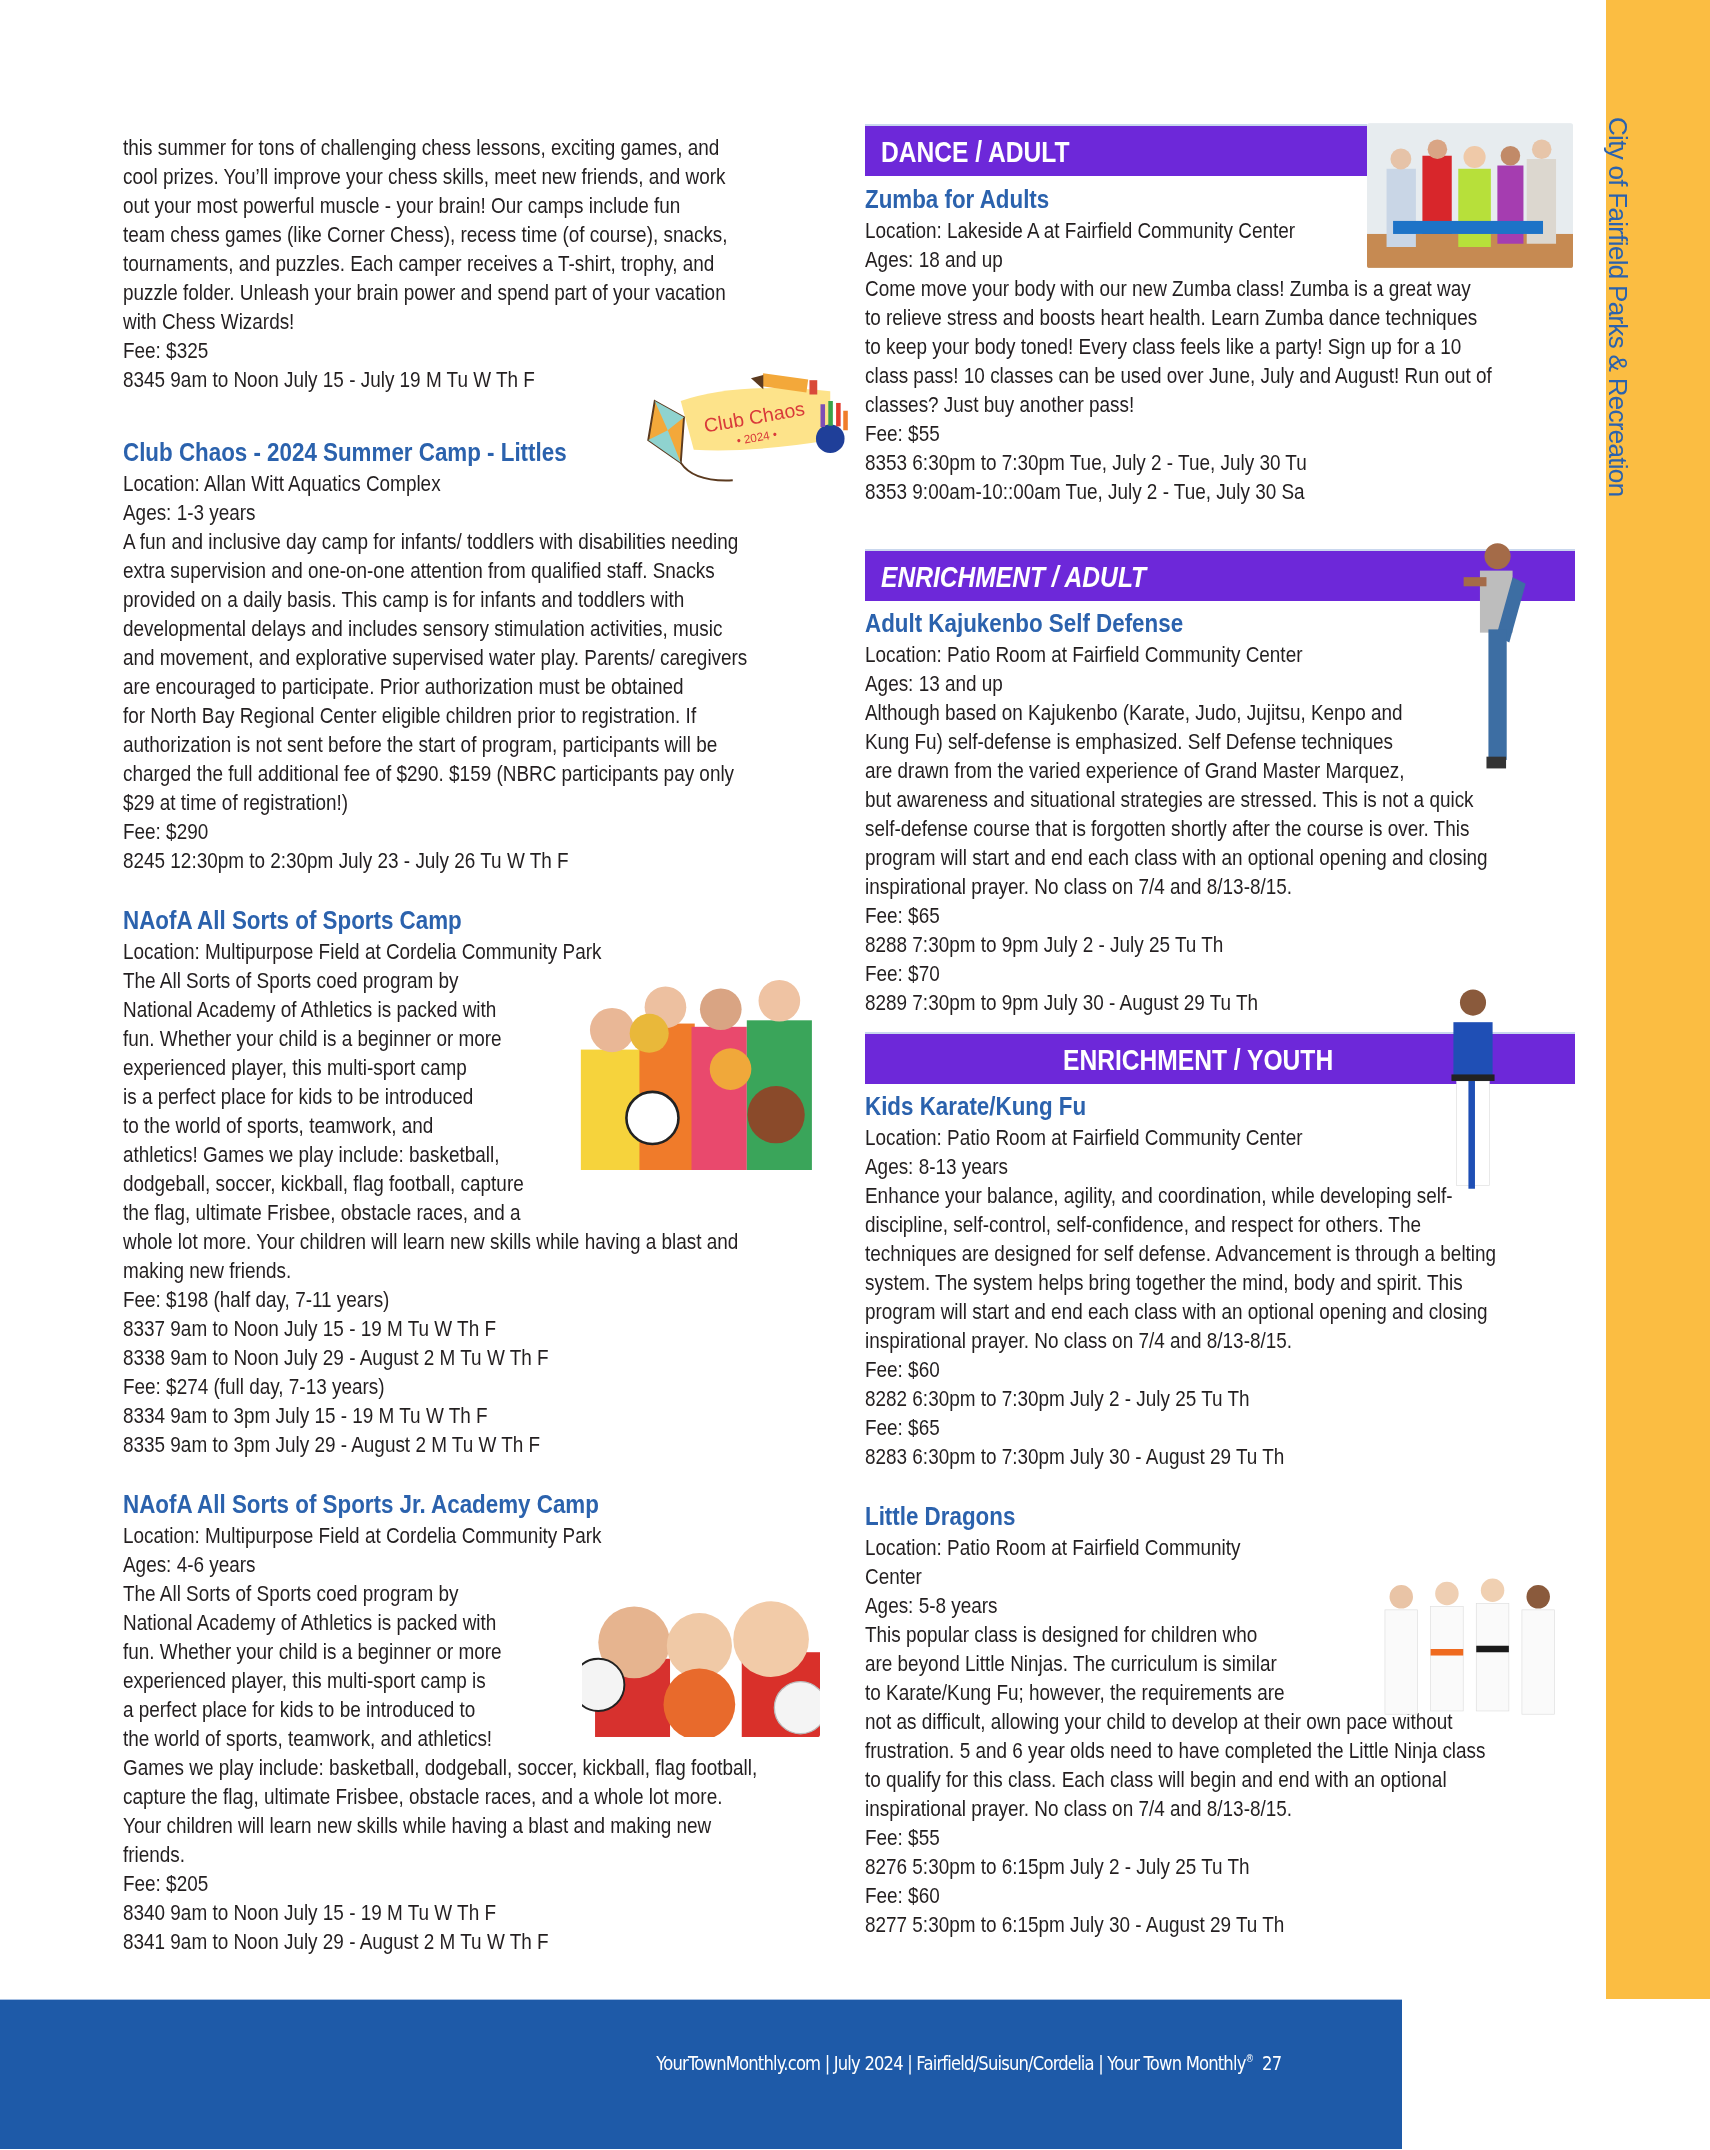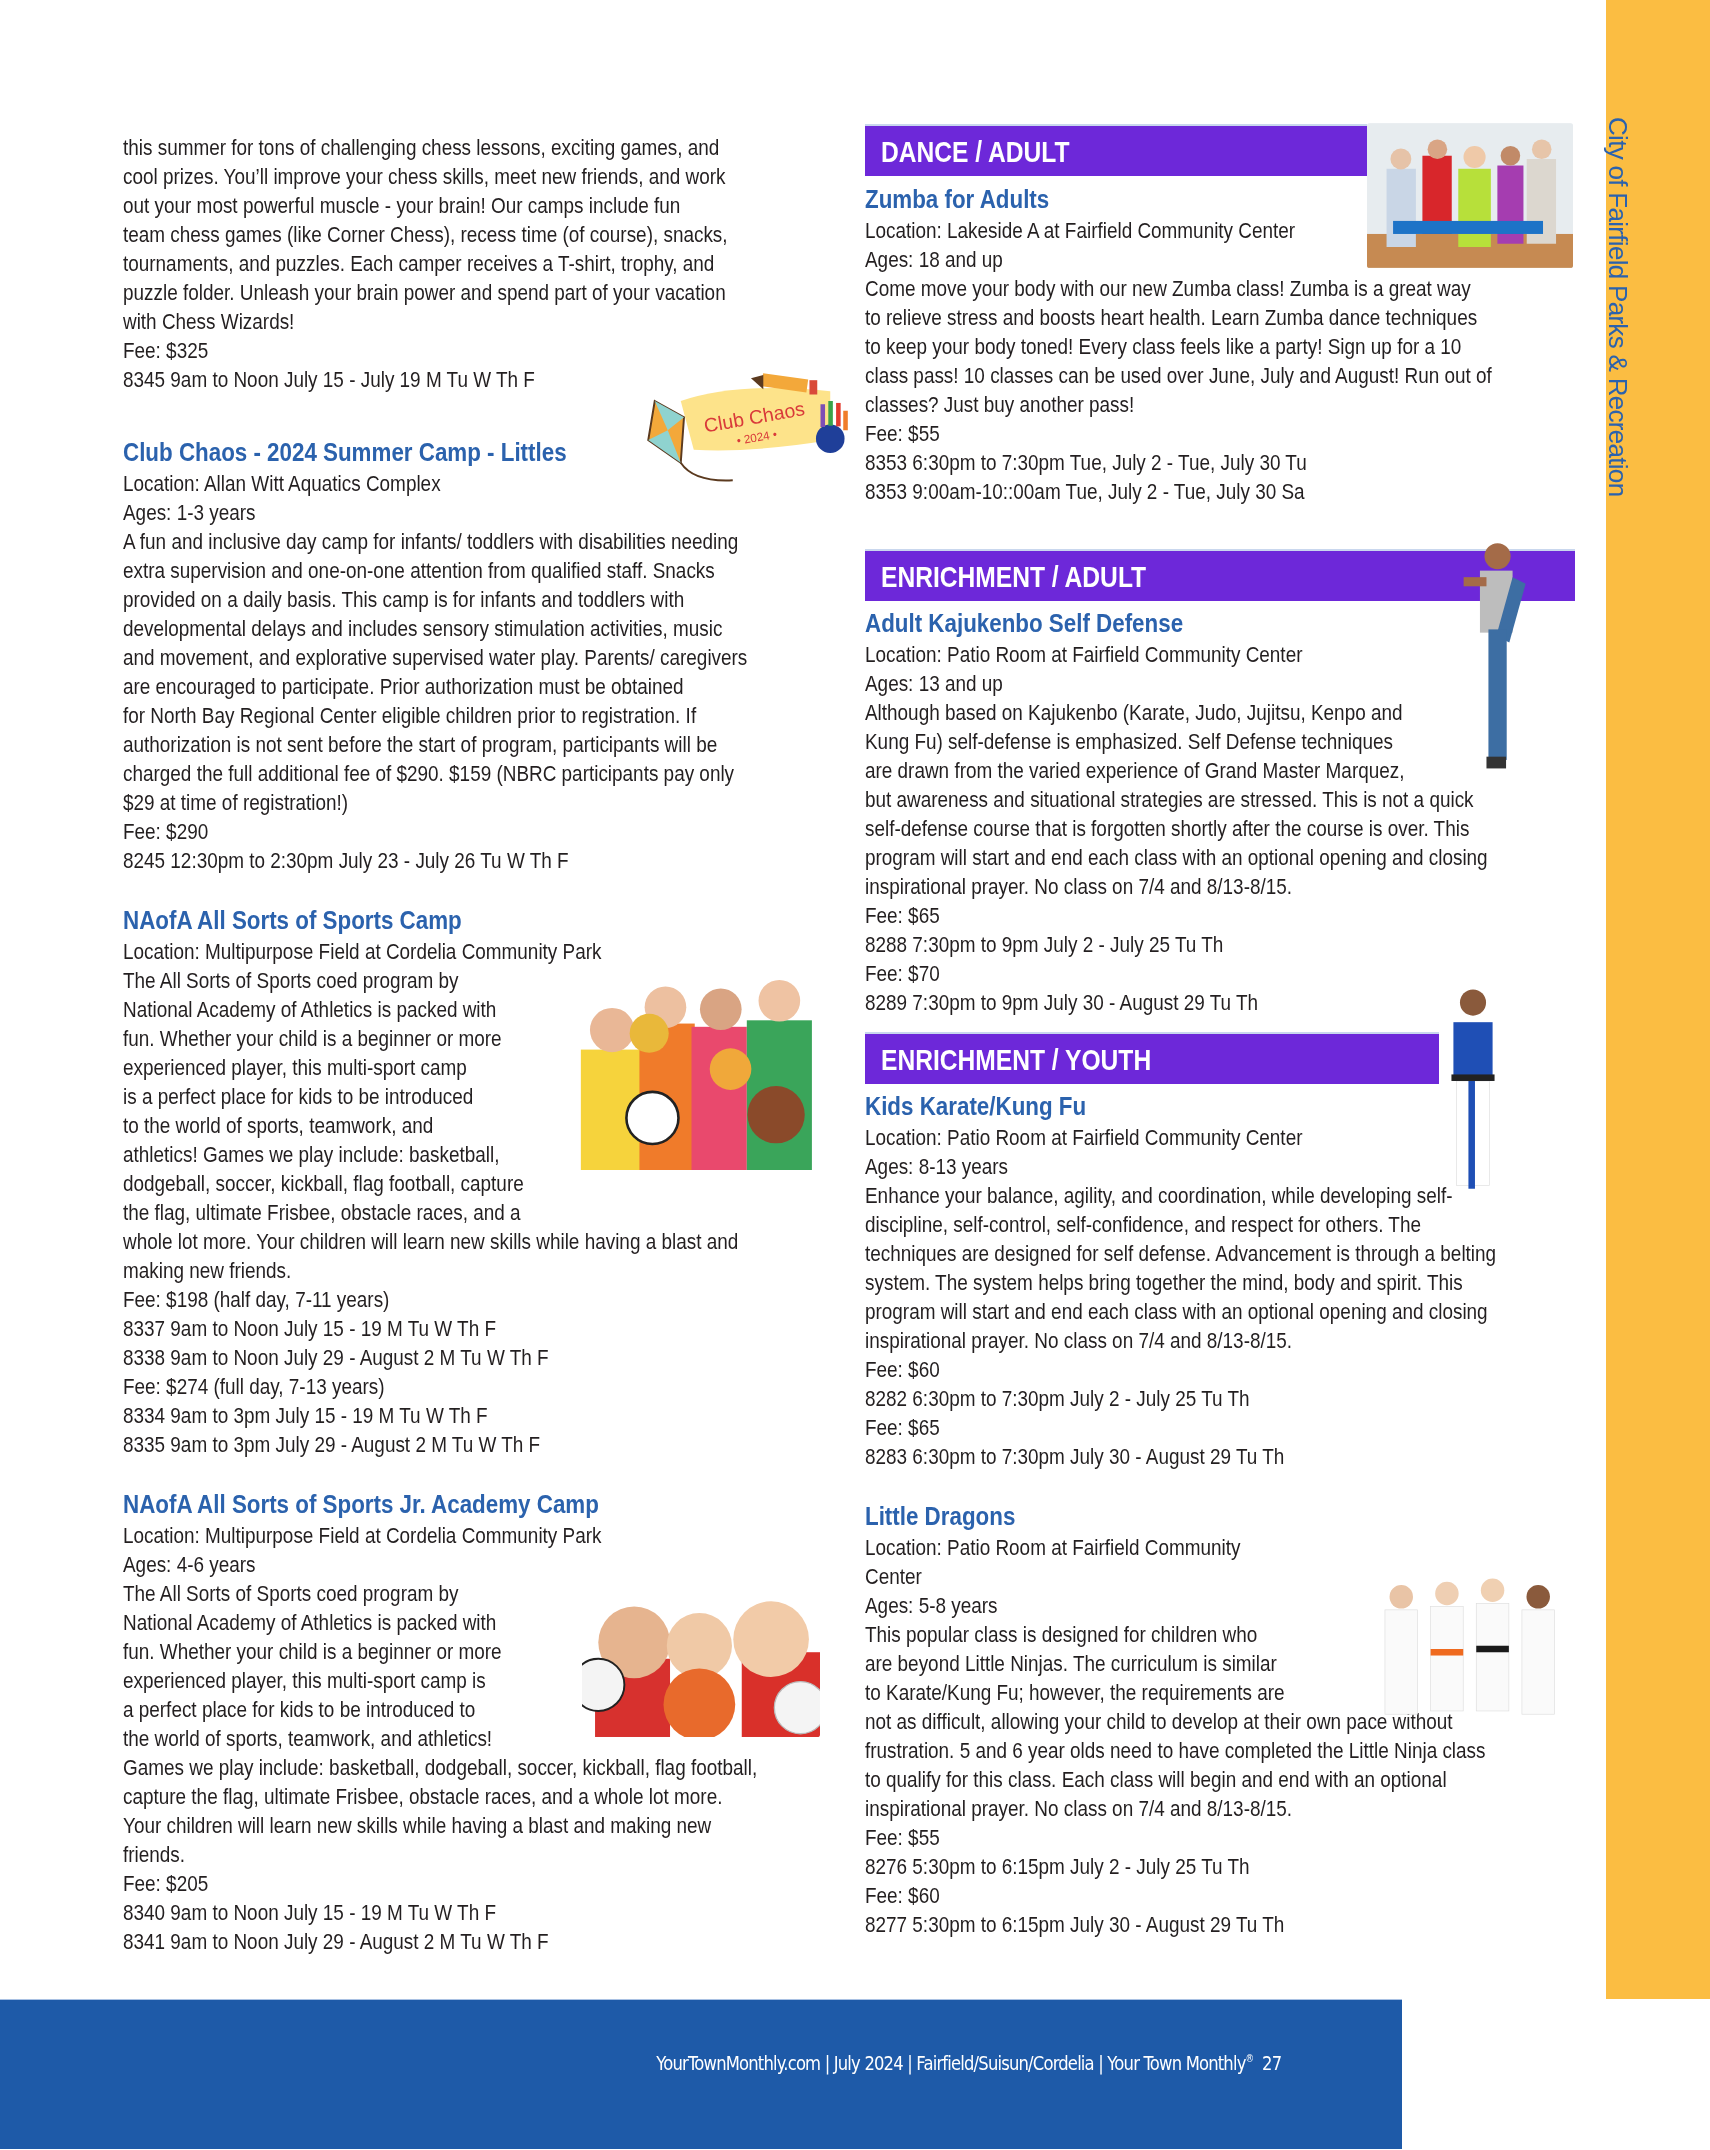--- a/index.html
+++ b/index.html
@@ -206,42 +206,42 @@
       <span class="line">to relieve stress and boosts heart health. Learn Zumba dance techniques</span>
       <span class="line">to keep your body toned! Every class feels like a party! Sign up for a 10</span>
       <span class="line">class pass! 10 classes can be used over June, July and August! Run out of</span>
       <span class="line">classes? Just buy another pass!</span>
       <span class="line">Fee: $55</span>
       <span class="line">8353 6:30pm to 7:30pm Tue, July 2 - Tue, July 30 Tu</span>
       <span class="line">8353 9:00am-10::00am Tue, July 2 - Tue, July 30 Sa</span>
     </div>
   <span class="gap"></span>
   <span class="gap-sm"></span>
-  <div class="cat-bar" style="width:710px;">
+  <div class="cat-bar" style="width:710px;font-style:italic;">
     <span>ENRICHMENT / ADULT</span>
   </div>
   <div style="height:6.5px"></div>
   <span class="title" style="transform:scaleX(0.86);transform-origin:left;white-space:nowrap;">Adult Kajukenbo Self Defense</span>
   <div class="txt">
       <span class="line">Location: Patio Room at Fairfield Community Center</span>
       <span class="line">Ages: 13 and up</span>
       <span class="line">Although based on Kajukenbo (Karate, Judo, Jujitsu, Kenpo and</span>
       <span class="line">Kung Fu) self-defense is emphasized. Self Defense techniques</span>
       <span class="line">are drawn from the varied experience of Grand Master Marquez,</span>
       <span class="line">but awareness and situational strategies are stressed. This is not a quick</span>
       <span class="line">self-defense course that is forgotten shortly after the course is over. This</span>
       <span class="line">program will start and end each class with an optional opening and closing</span>
       <span class="line">inspirational prayer. No class on 7/4 and 8/13-8/15.</span>
       <span class="line">Fee: $65</span>
       <span class="line">8288 7:30pm to 9pm July 2 - July 25 Tu Th</span>
       <span class="line">Fee: $70</span>
       <span class="line">8289 7:30pm to 9pm July 30 - August 29 Tu Th</span>
     </div>
   <span class="gap-sm"></span>
-  <div class="cat-bar" style="width:574px;">
+  <div class="cat-bar" style="width:710px;text-align:center;">
     <span>ENRICHMENT / YOUTH</span>
   </div>
   <div style="height:6.5px"></div>
   <span class="title" style="transform:scaleX(0.86);transform-origin:left;white-space:nowrap;">Kids Karate/Kung Fu</span>
   <div class="txt">
       <span class="line">Location: Patio Room at Fairfield Community Center</span>
       <span class="line">Ages: 8-13 years</span>
       <span class="line">Enhance your balance, agility, and coordination, while developing self-</span>
       <span class="line">discipline, self-control, self-confidence, and respect for others. The</span>
       <span class="line">techniques are designed for self defense. Advancement is through a belting</span>

